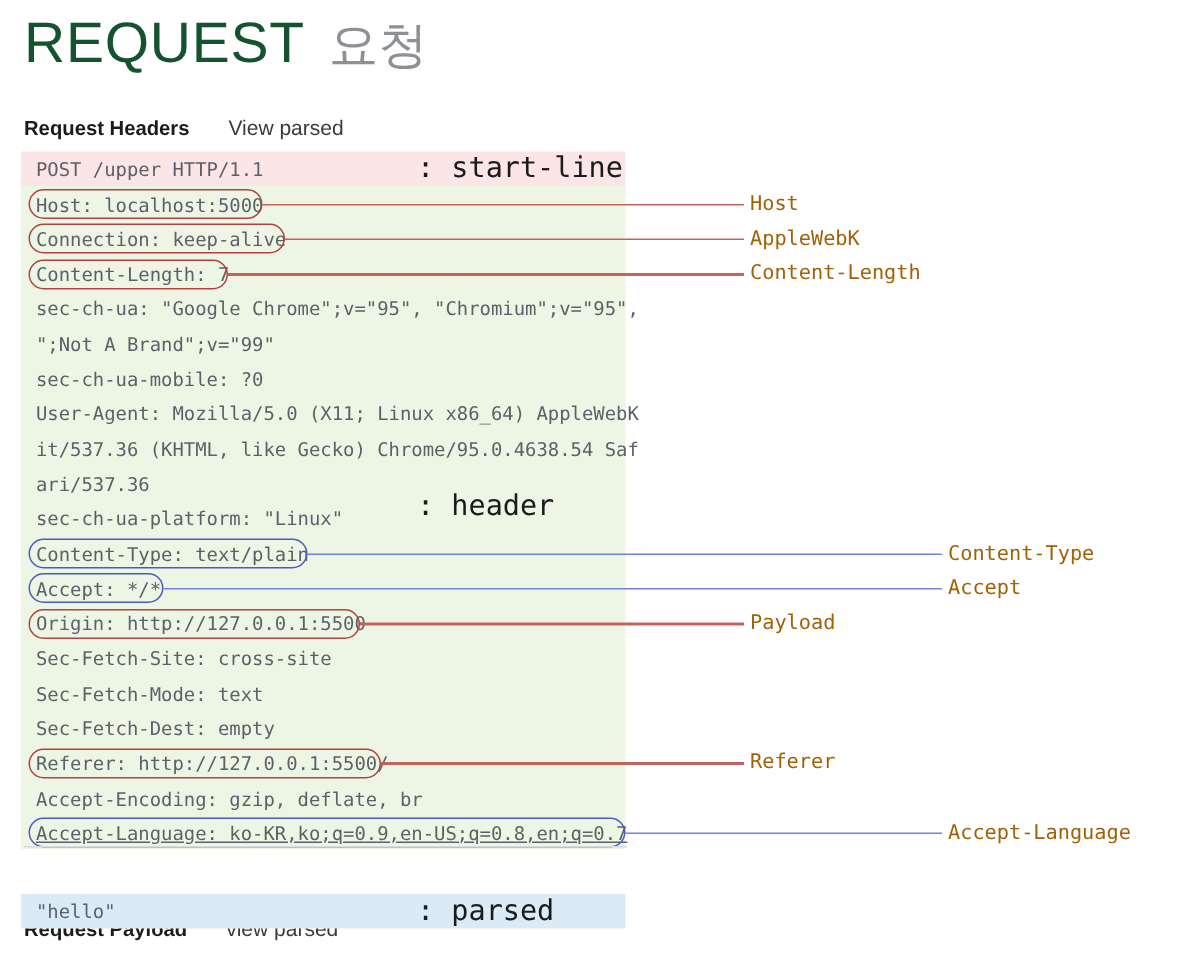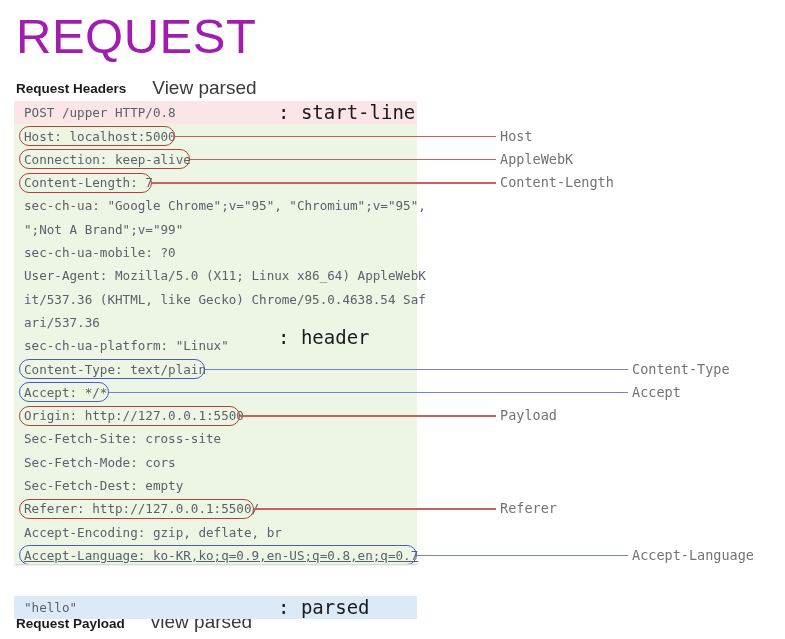--- a/index.html
+++ b/index.html
@@ -18,23 +18,23 @@
   
   #title-row {
     position: absolute;
     left: 16px;
     top: 8px;
     display: flex;
     align-items: baseline;
     gap: 16px;
   }
   #title-row .title-en {
-    font-size: 49px;
+    font-size: 38px;
     font-weight: 400;
-    color: #a21caf;
+    color: #14532d;
     letter-spacing: 0.5px;
   }
   #title-row .title-ko {
     font-size: 33px;
     font-weight: 400;
     color: #8d9196;
   }
 
   
   .section-bar {
@@ -42,21 +42,21 @@
     left: 16px;
     display: flex;
     align-items: baseline;
   }
   .section-bar .sec-title {
     font-size: 13.5px;
     font-weight: bold;
     color: #1b1b1b;
   }
   .section-bar .sec-link {
-    font-size: 19px;
+    font-size: 14px;
     color: #3a3a3a;
     margin-left: 26px;
   }
   #headers-section-bar { top: 77px; align-items: center; }
   #payload-section-bar { top: 573px; margin-top: 38px; }
 
   
   #payload-divider {
     position: absolute;
     left: 16px;
@@ -121,52 +121,53 @@
     height: 1.6px;
   }
   .leader.red  { background: #c4625d; }
   .leader.blue { background: #6f85d4; }
 
   
   .annot-label {
     position: absolute;
     font-family: "DejaVu Sans Mono", "Liberation Mono", monospace;
     font-size: 13.5px;
-    color: #737373;
+    color: #a16207;
     white-space: pre;
     line-height: 16px;
   }
 
   
   .callout {
     position: absolute;
     font-family: "DejaVu Sans Mono", "Liberation Mono", monospace;
     font-size: 19px;
     color: #1b1b1b;
     white-space: pre;
     line-height: 23px;
   }
 </style>
 </head>
 <body>
 
 <div id="title-row">
   <span class="title-en">REQUEST</span>
+  <span class="title-ko">요청</span>
 </div>
 
 <div class="section-bar" id="headers-section-bar">
   <span class="sec-title">Request Headers</span>
   <span class="sec-link">View parsed</span>
 </div>
 
 <div id="startline-block"></div>
 <div id="headers-block"></div>
 
 <div id="dynamic-layer">
-    <div class="code-line" style="top: 101px;">POST /upper HTTP/0.8</div>
+    <div class="code-line" style="top: 101px;">POST /upper HTTP/1.1</div>
     <div class="code-line" style="top: 124.5px;">Host: localhost:5000</div>
     <div class="pill red" style="top: 126px; width: 156px;"></div>
     <div class="leader red" style="top: 135.5px; left: 175px; width: 321px;"></div>
     <div class="annot-label" style="top: 127.5px; left: 500px;">Host</div>
     <div class="code-line" style="top: 147.8px;">Connection: keep-alive</div>
     <div class="pill red" style="top: 149.3px; width: 171px;"></div>
     <div class="leader red" style="top: 158.8px; left: 190px; width: 306px;"></div>
     <div class="annot-label" style="top: 150.8px; left: 500px;">AppleWebK</div>
     <div class="code-line" style="top: 171.1px;">Content-Length: 7</div>
     <div class="pill red" style="top: 172.6px; width: 133px;"></div>
@@ -185,21 +186,21 @@
     <div class="annot-label" style="top: 360.5px; left: 632px;">Content-Type</div>
     <div class="code-line" style="top: 380.8px;">Accept: */*</div>
     <div class="pill blue" style="top: 382.3px; width: 90px;"></div>
     <div class="leader blue" style="top: 391.8px; left: 109px; width: 519px;"></div>
     <div class="annot-label" style="top: 383.8px; left: 632px;">Accept</div>
     <div class="code-line" style="top: 404.1px;">Origin: http://127.0.0.1:5500</div>
     <div class="pill red" style="top: 405.6px; width: 221px;"></div>
     <div class="leader red" style="top: 415.1px; left: 240px; width: 256px;"></div>
     <div class="annot-label" style="top: 407.1px; left: 500px;">Payload</div>
     <div class="code-line" style="top: 427.4px;">Sec-Fetch-Site: cross-site</div>
-    <div class="code-line" style="top: 450.7px;">Sec-Fetch-Mode: cors</div>
+    <div class="code-line" style="top: 450.7px;">Sec-Fetch-Mode: text</div>
     <div class="code-line" style="top: 474px;">Sec-Fetch-Dest: empty</div>
     <div class="code-line" style="top: 497.3px;">Referer: http://127.0.0.1:5500/</div>
     <div class="pill red" style="top: 498.8px; width: 235px;"></div>
     <div class="leader red" style="top: 508.3px; left: 254px; width: 242px;"></div>
     <div class="annot-label" style="top: 500.3px; left: 500px;">Referer</div>
     <div class="code-line" style="top: 520.6px;">Accept-Encoding: gzip, deflate, br</div>
     <div class="code-line" style="top: 543.9px; text-decoration: underline;">Accept-Language: ko-KR,ko;q=0.9,en-US;q=0.8,en;q=0.7</div>
     <div class="pill blue" style="top: 545.4px; width: 398px;"></div>
     <div class="leader blue" style="top: 554.9px; left: 417px; width: 211px;"></div>
     <div class="annot-label" style="top: 546.9px; left: 632px;">Accept-Language</div>

